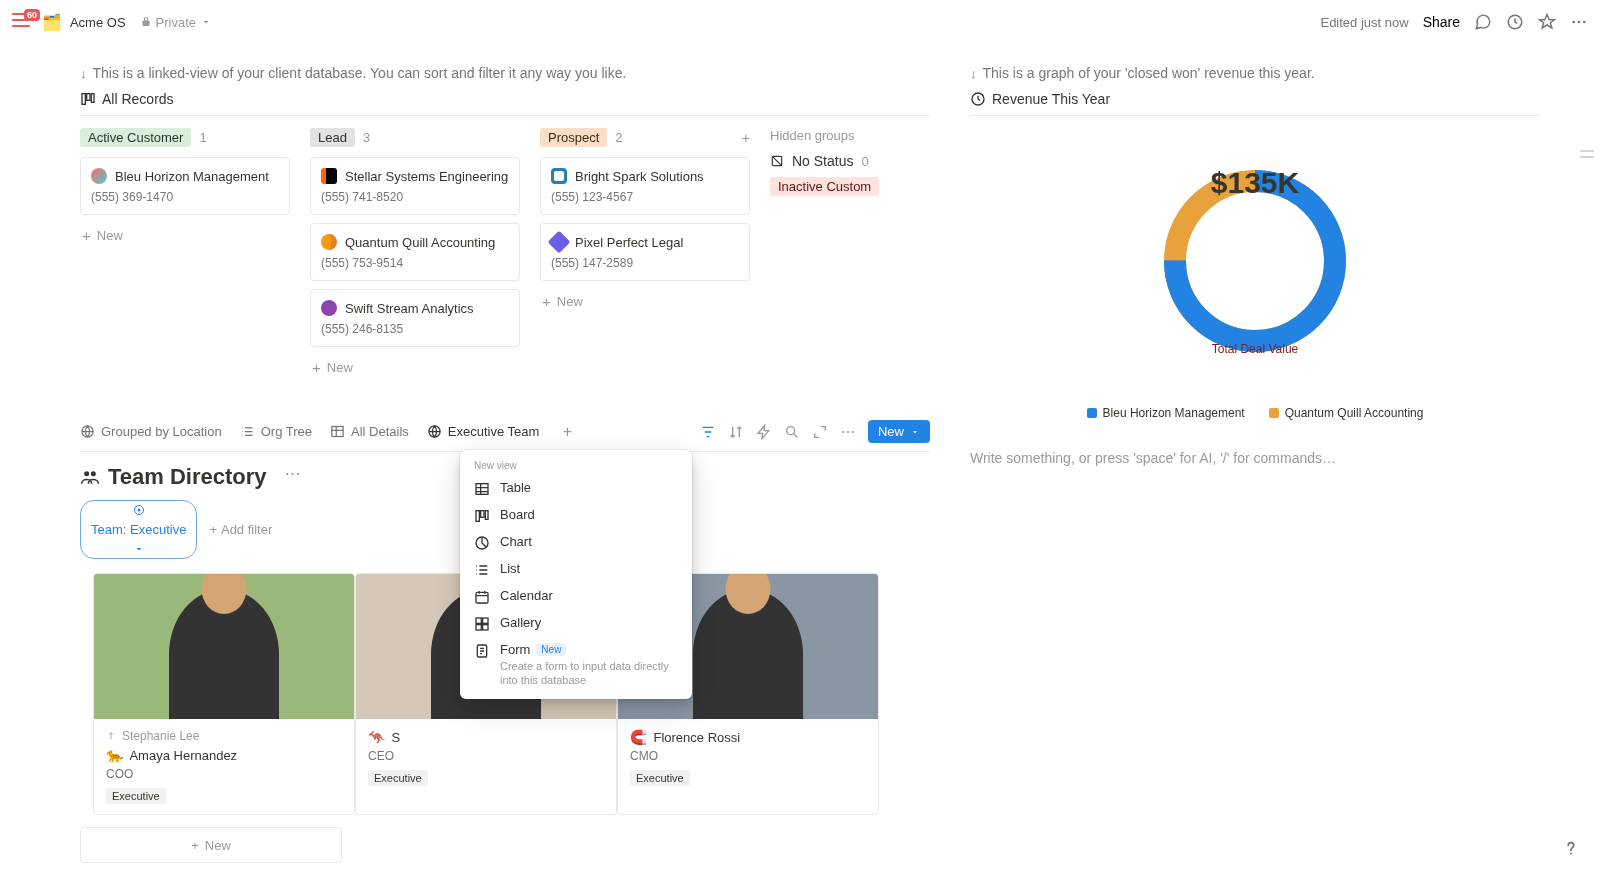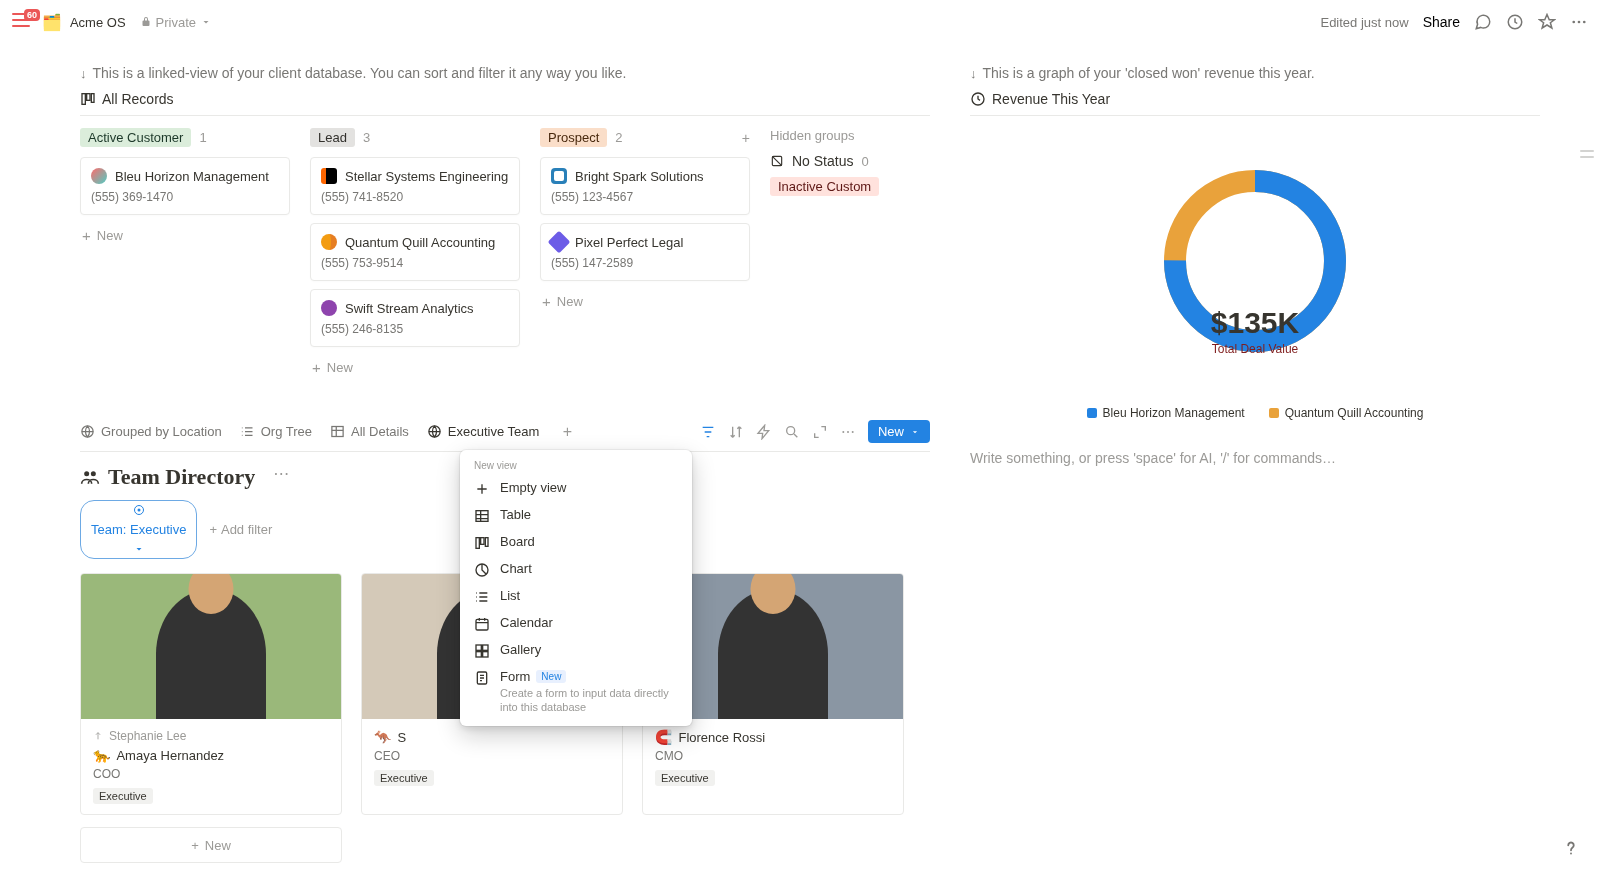--- a/index.html
+++ b/index.html
@@ -67,31 +67,31 @@
 .team-section { margin-top:40px; position:relative; }
 .team-tabs { display:flex; align-items:center; gap:18px; border-bottom:1px solid #e9e9e7; padding-bottom:8px; }
 .team-tab { display:flex; align-items:center; gap:6px; font-size:13px; font-weight:500; color:#787774; cursor:pointer; }
 .team-tab.active { color:#37352f; }
 .team-tab svg { width:15px; height:15px; }
 .team-toolbar { margin-left:auto; display:flex; align-items:center; gap:12px; }
 .toolbar-icon { width:16px; height:16px; color:#9b9a97; cursor:pointer; }
 .new-button { background:#2383e2; color:#fff; font-size:13px; font-weight:500; padding:4px 10px; border-radius:4px; display:flex; align-items:center; gap:6px; cursor:pointer; }
 .new-button svg { width:10px; height:10px; }
 
-.team-title-row { display:flex; align-items:flex-start; gap:18px; margin-top:12px;font-family:Liberation Serif, serif; }
+.team-title-row { display:flex; align-items:flex-start; gap:18px; margin-top:12px; }
 .team-title { font-size:22px; font-weight:700; display:flex; align-items:center; gap:8px; }
 .team-title svg { width:20px; height:20px; }
 .more-dots { color:#9b9a97; cursor:pointer; font-size:16px; }
 
 .filter-row { display:flex; align-items:center; gap:12px; margin-top:10px; }
 .filter-pill { display:flex; align-items:center; gap:6px; border:1px solid #6da9e4; color:#2383e2; font-size:13px; padding:3px 10px; border-radius:14px; cursor:pointer;flex-direction:column; }
 .filter-pill svg { width:12px; height:12px; }
 .add-filter { color:#9b9a97; font-size:13px; cursor:pointer; display:flex; align-items:center; gap:4px; }
 
-.gallery { display:flex; gap:19px; margin-top:14px; }
+.gallery { display:flex; gap:0; margin-top:14px;margin-left:13px; }
 .gallery-card { width:262px; border:1px solid #e9e9e7; border-radius:4px; overflow:hidden; background:#fff; cursor:pointer; }
 .gallery-img { height:145px; background:#999; display:flex; align-items:flex-end; justify-content:center; position:relative; overflow:hidden; }
 .person-1 { background:#9ab87a; }
 .person-2 { background:#d4c9b8; }
 .person-3 { background:#8a96a3; }
 .person-silhouette { width:110px; height:130px; background:#333; border-radius:50% 50% 0 0; position:relative; }
 .person-silhouette::before { content:''; position:absolute; top:-25px; left:50%; transform:translateX(-50%); width:45px; height:50px; background:#d4a574; border-radius:50%; }
 .gallery-body { padding:10px 12px; }
 .reports-to { display:flex; align-items:center; gap:6px; color:#9b9a97; font-size:12px; margin-bottom:4px; }
 .reports-to svg { width:10px; height:10px; }
@@ -110,21 +110,21 @@
 .dropdown-item .item-body { display:flex; flex-direction:column; }
 .dropdown-item .item-label { display:flex; align-items:center; gap:6px; }
 .dropdown-item .new-badge { background:#e8f0fe; color:#2383e2; font-size:10px; padding:1px 5px; border-radius:3px; font-weight:500; }
 .dropdown-item .item-desc { font-size:11px; color:#9b9a97; line-height:1.3; margin-top:2px; }
 .revenue-tab { display:flex; align-items:center; gap:6px; font-size:14px; font-weight:500; border-bottom:1px solid #e9e9e7; padding-bottom:8px; }
 .revenue-tab svg { width:16px; height:16px; }
 
 .donut-wrap { display:flex; flex-direction:column; align-items:center; margin-top:50px; }
 .donut { position:relative; width:190px; height:190px; }
 .donut svg { transform:rotate(-90deg); }
-.donut-center { position:absolute; inset:0; display:flex; flex-direction:column; align-items:center; justify-content:flex-end; }
+.donut-center { position:absolute; inset:0; display:flex; flex-direction:column; align-items:center; justify-content:space-between; }
 .donut-value { font-size:30px; font-weight:700; }
 .donut-label { font-size:12px; color:#7f1d1d; margin-top:2px; }
 
 .legend { display:flex; gap:24px; margin-top:50px; font-size:12px; color:#37352f; }
 .legend-item { display:flex; align-items:center; gap:6px; }
 .legend-swatch { width:10px; height:10px; border-radius:2px; }
 
 .editor-placeholder { color:#9b9a97; font-size:14px; margin-top:30px; cursor:text; }
 
 
@@ -440,28 +440,20 @@
 
       <div class="new-gallery-card">
           <span>+</span>
           <span>New</span>
         </div>
 
       <div class="dropdown">
         <div class="dropdown-header">New view</div>
         <div class="dropdown-item">
             <svg viewBox="0 0 24 24">
-              <path d="M12 5v14M5 12h14" stroke="currentColor" stroke-width="2"></path>
-            </svg>
-            <div class="item-body">
-              <span class="item-label">Empty view</span>
-            </div>
-          </div>
-        <div class="dropdown-item">
-            <svg viewBox="0 0 24 24">
               <rect x="3" y="4" width="18" height="16" fill="none" stroke="currentColor" stroke-width="2"></rect>
               <path d="M3 10h18M3 16h18M10 4v16" stroke="currentColor" stroke-width="2"></path>
             </svg>
             <div class="item-body">
               <span class="item-label">Table</span>
             </div>
           </div>
         <div class="dropdown-item">
             <svg viewBox="0 0 24 24">
               <rect x="3" y="4" width="5" height="16" fill="none" stroke="currentColor" stroke-width="2"></rect>

